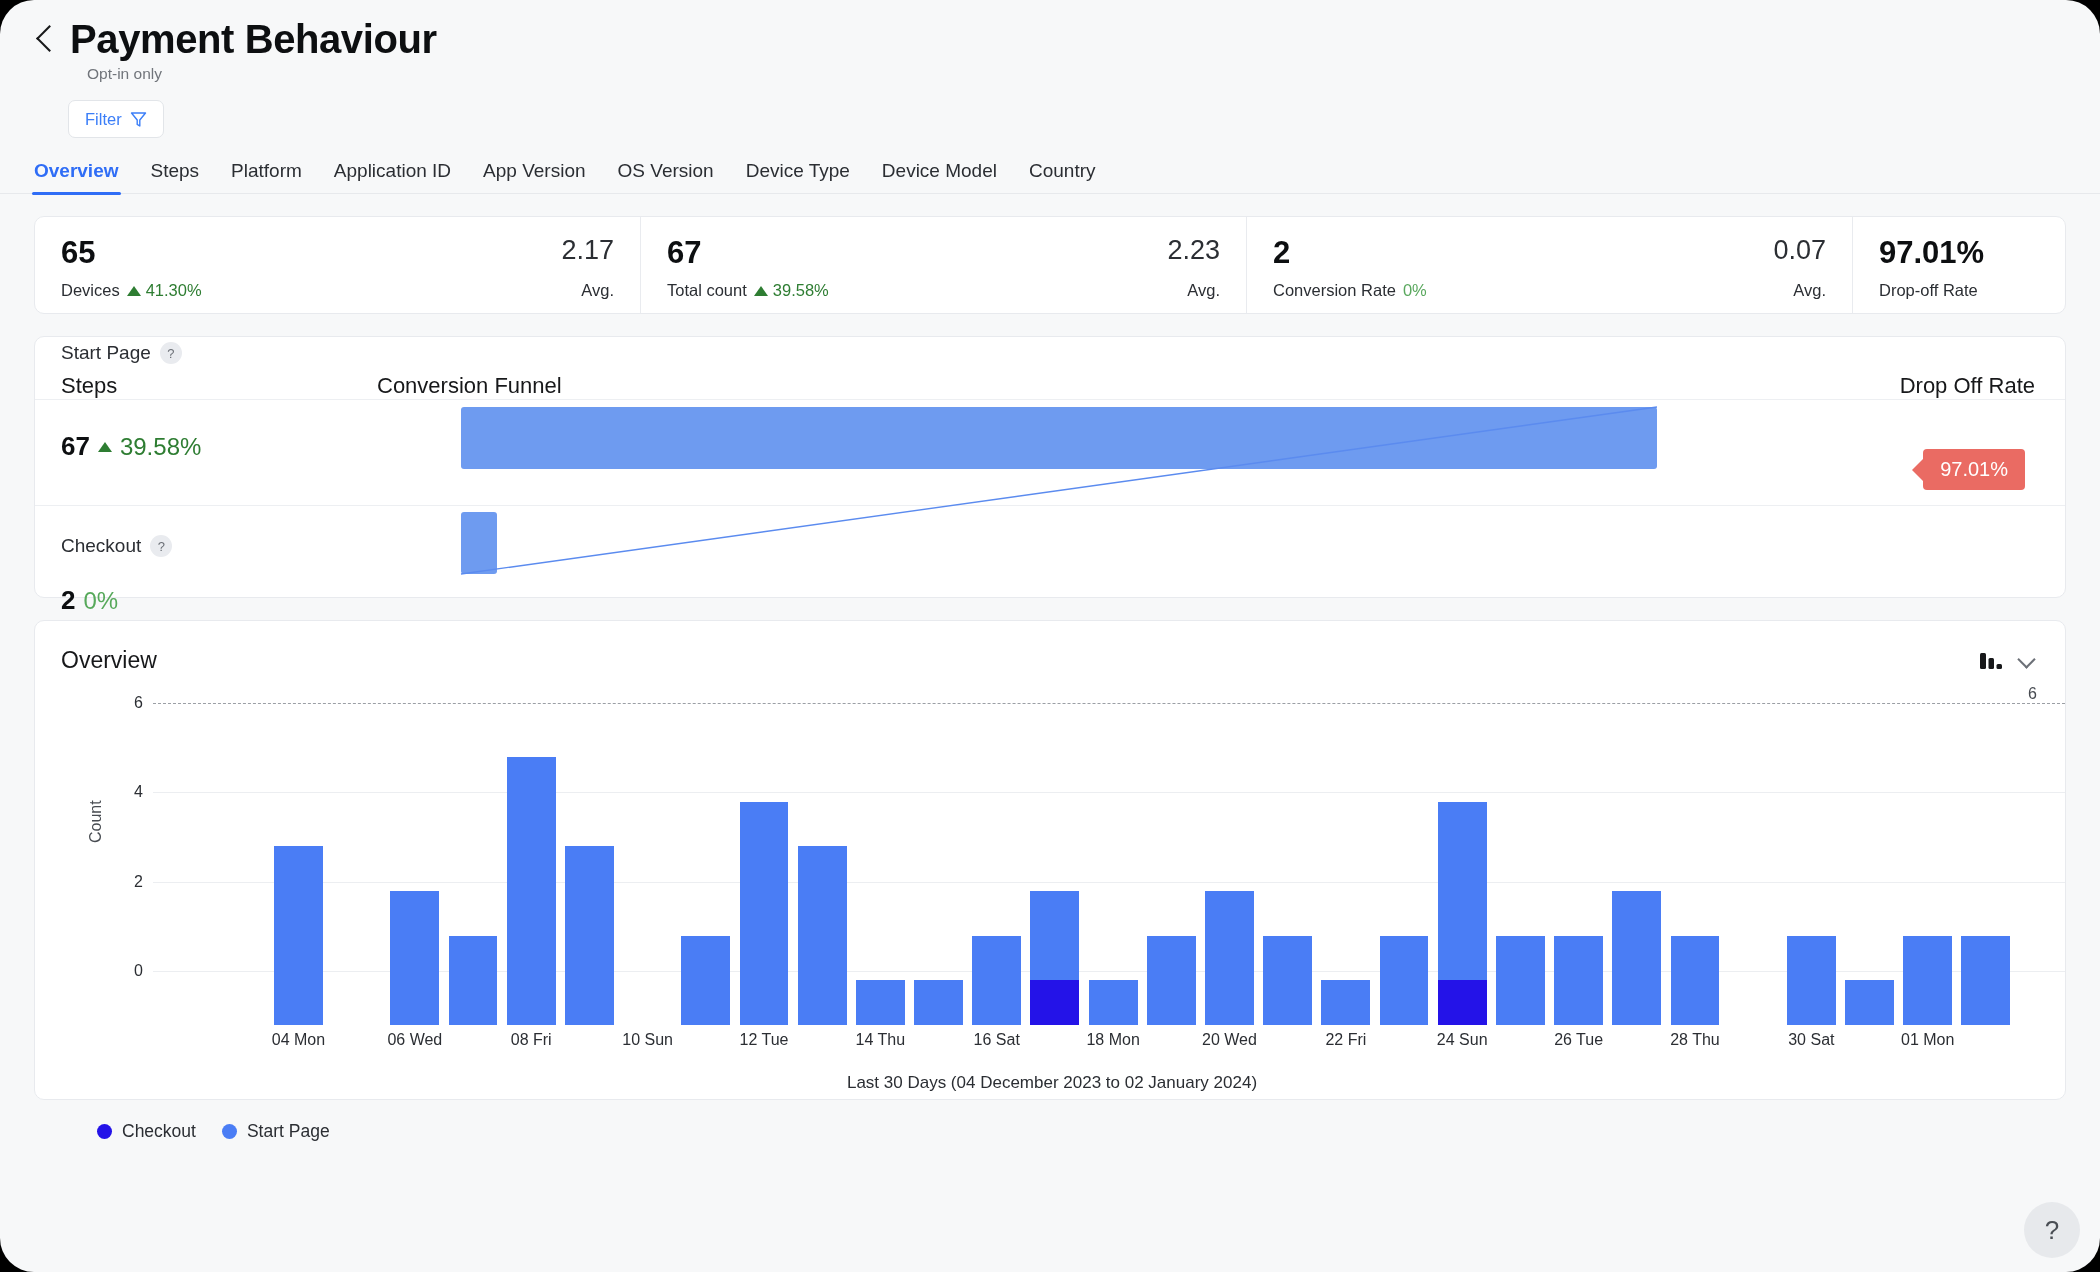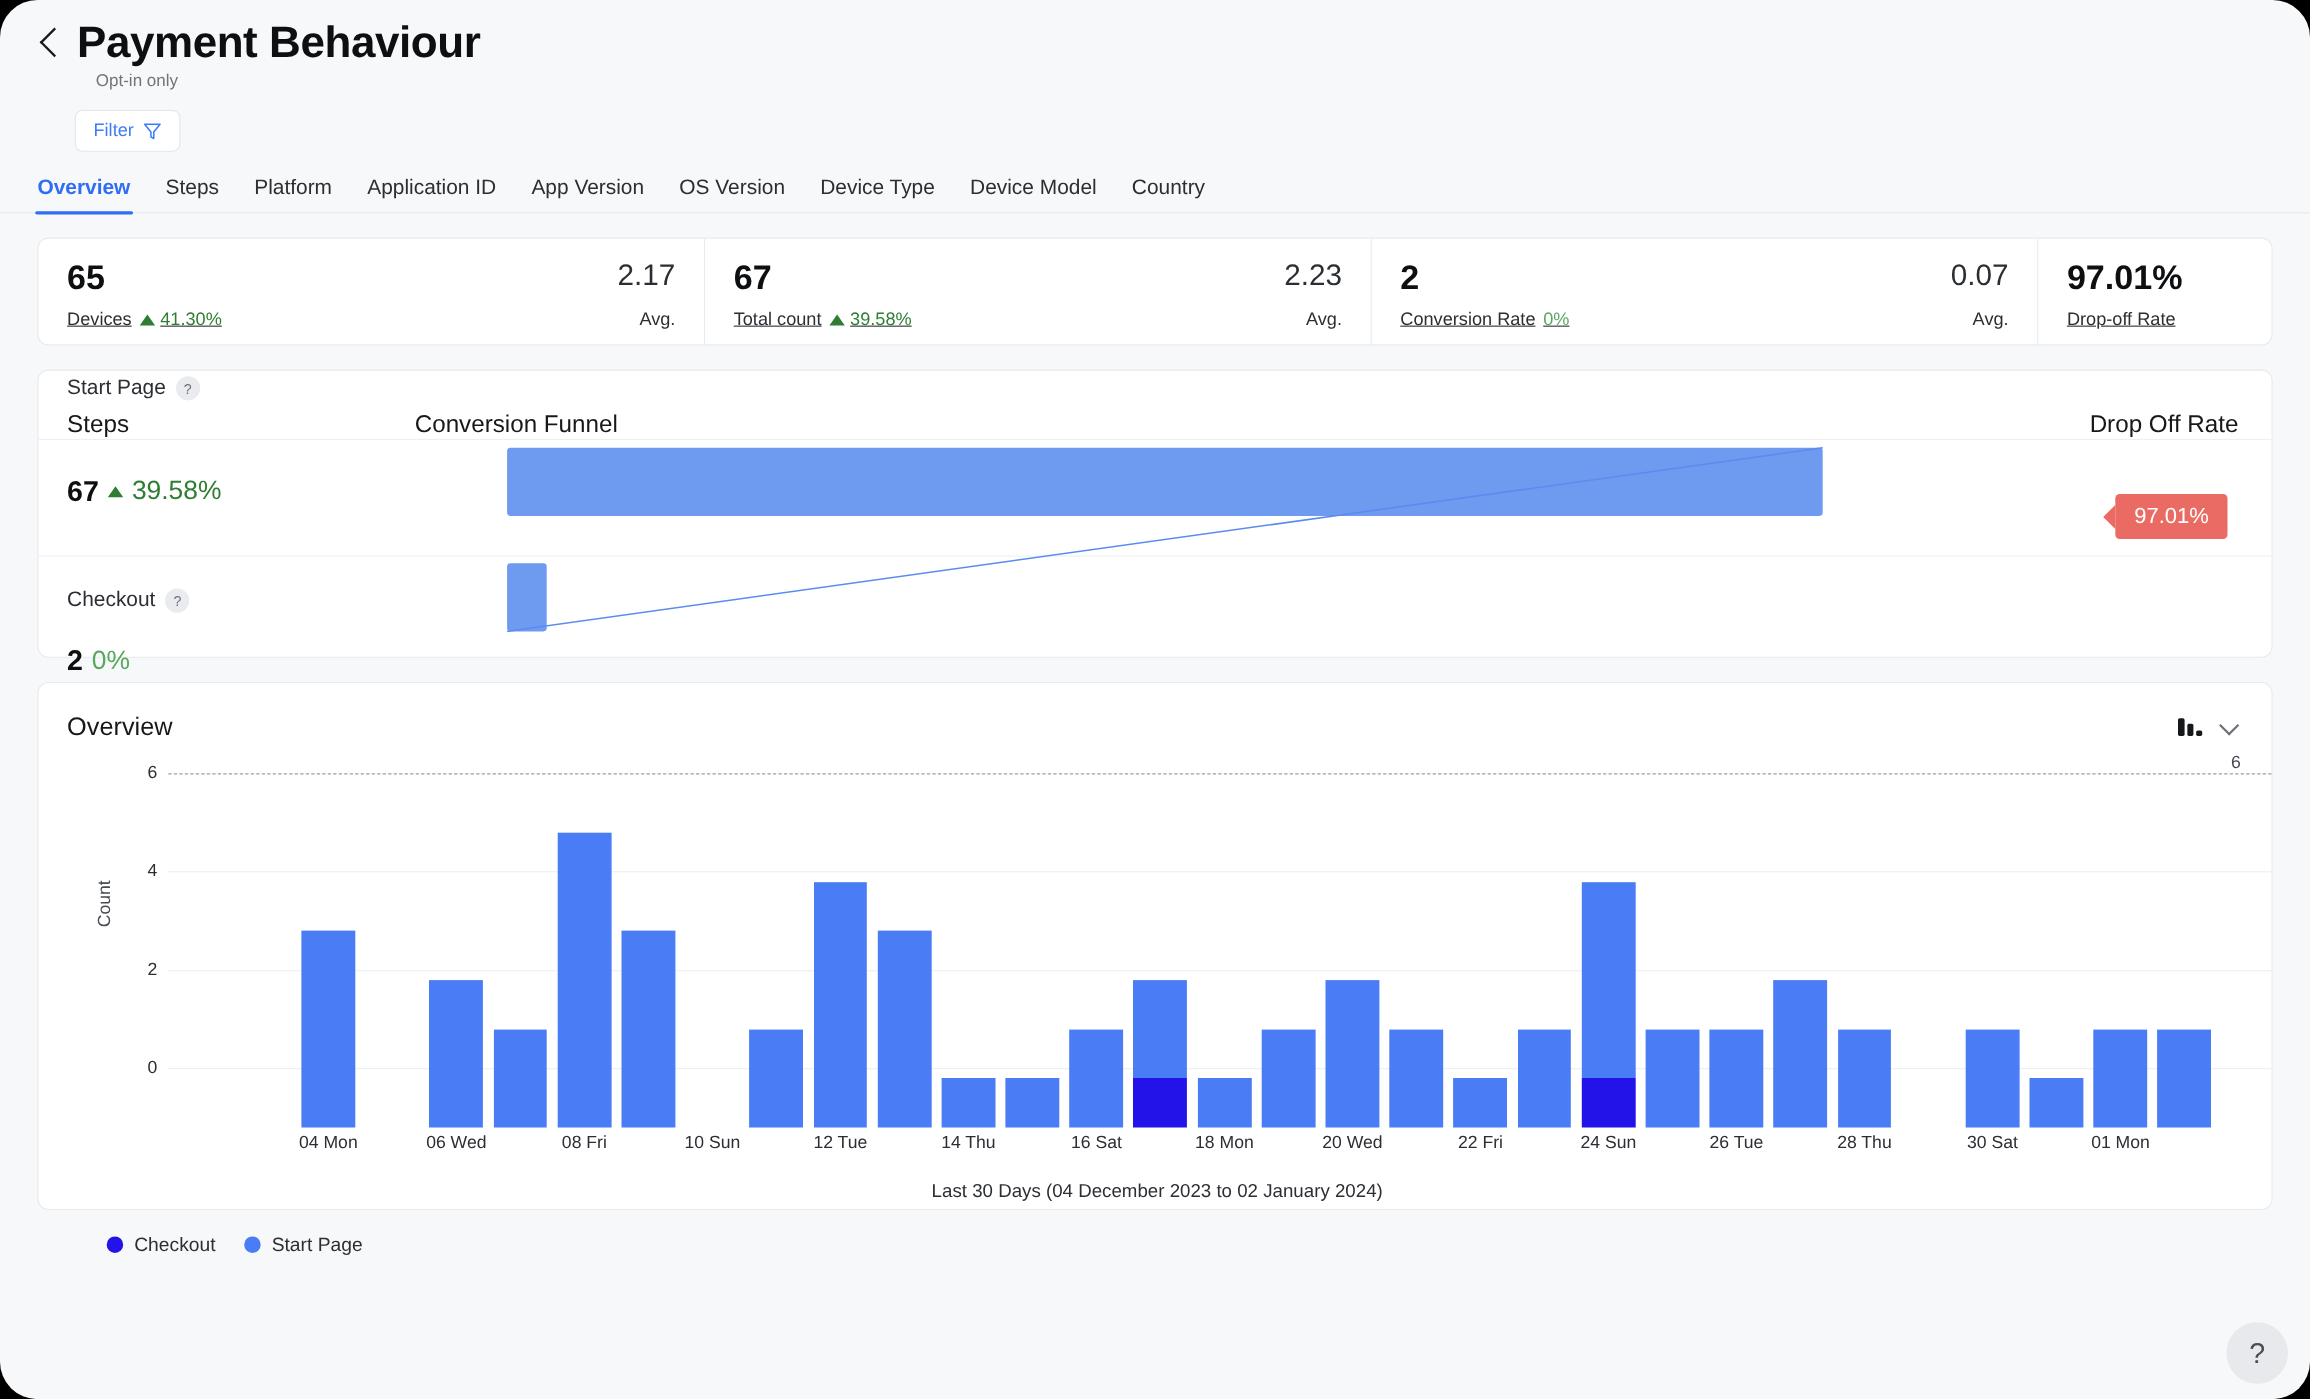--- a/index.html
+++ b/index.html
@@ -74,21 +74,21 @@
   }
 
   .kpi-row { display: flex; height: 98px; }
   .kpi {
     flex: 1 1 0; position: relative; padding: 20px 26px 0 26px;
     border-right: 1px solid #e9ebef; min-width: 0;
   }
   .kpi:last-child { border-right: none; flex: 0 0 212px; }
   .kpi-main { font-size: 31px; font-weight: 700; color: #0d0f11; line-height: 1; }
   .kpi-sub { margin-top: 13px; font-size: 16.5px; color: #2b2e33;
-             display: flex; align-items: flex-end; gap: 7px; text-decoration: underline; }
+             display: flex; align-items: flex-end; gap: 7px; }
   .delta { color: #2e7d32; display: inline-flex; align-items: center; gap: 5px; }
   .delta.zero { color: #5aa85e; }
   .caret-up {
     width: 0; height: 0; border-left: 7px solid transparent;
     border-right: 7px solid transparent; border-bottom: 10px solid #2e7d32;
     display: inline-block;
   }
   .kpi-right {
     position: absolute; right: 26px; top: 20px; text-align: right;
   }

